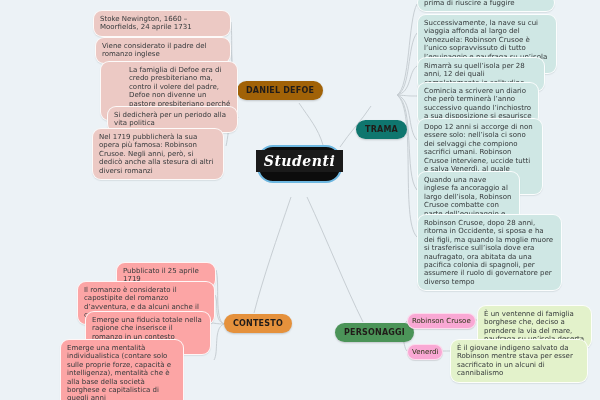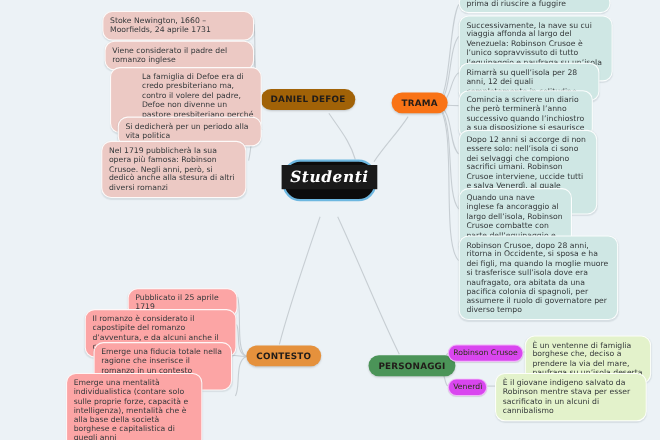--- a/index.html
+++ b/index.html
@@ -20,28 +20,28 @@
   .note.teal{background:#cfe7e4;}
   .note.tan{background:#fca5a5;}
   .note.green{background:#e3f2cb;}
   .pill{
     position:absolute;white-space:nowrap;
     font-size:8px;font-weight:bold;color:#211c19;letter-spacing:.2px;
     padding:5px 9px;border-radius:13px;
     box-shadow:0 1px 2px rgba(0,0,0,.18);
   }
   .pill.defoe{background:#a16207;}
-  .pill.trama{background:#f97316;}
+  .pill.trama{background:#0f766e;margin-top:36px;}
   .pill.contesto{background:#e5913c;}
   .pill.personaggi{background:#4b9458;}
   .subpill{
     position:absolute;white-space:nowrap;
     font-size:7px;color:#2a3317;
     padding:3px 4px;border-radius:9px;
-    background:#d946ef;border:1px solid rgba(255,255,255,.6);
+    background:#f9a8d4;border:1px solid rgba(255,255,255,.6);
     box-shadow:0 1px 1px rgba(0,0,0,.12);
   }
   .center-node{
     position:absolute;left:257px;top:145px;width:85px;height:38px;
     background:#0c0c0c;border:2px solid #6db7e0;border-radius:16px;
     box-sizing:border-box;display:flex;align-items:center;justify-content:center;
   }
   .logo-inner{
     background:#1a1a1a;padding:3px 8px;margin-top:-6px;
     font-family:"DejaVu Serif","Liberation Serif",serif;

